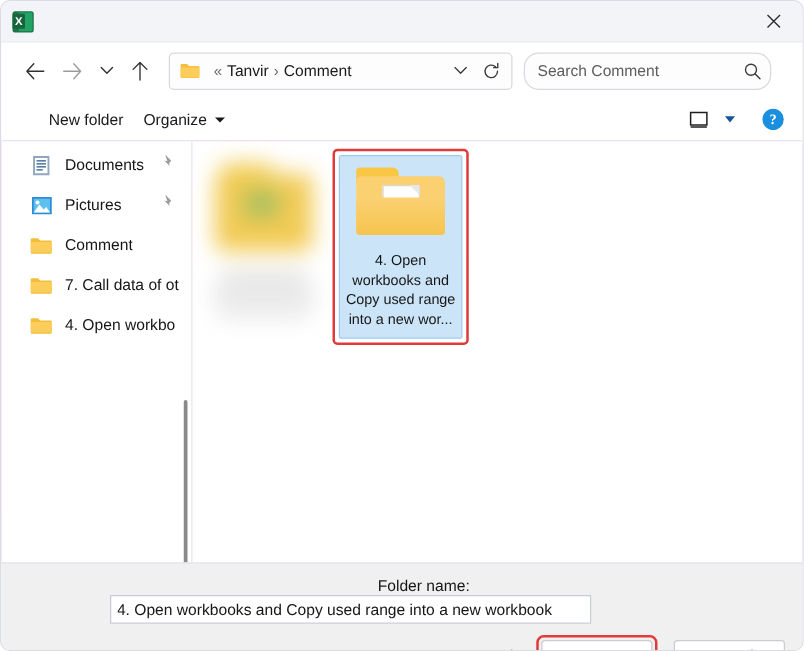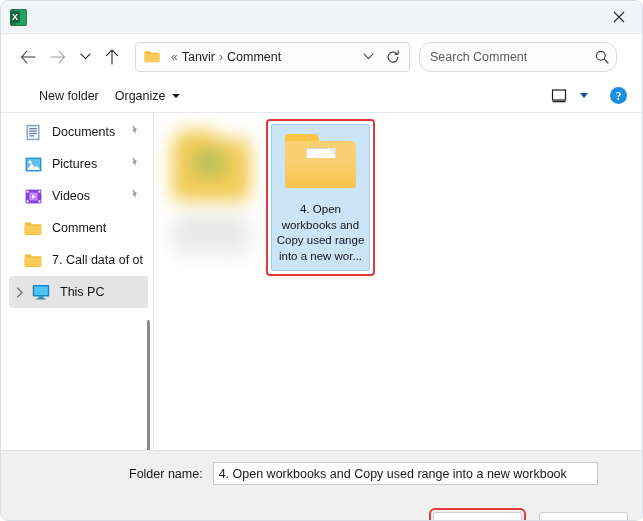--- a/index.html
+++ b/index.html
@@ -343,22 +343,22 @@
 
   
   #footer {
     position: relative;
     height: 104px;
     background: #f0f0f0;
     border-top: 1px solid #e3e5e9;
   }
   #foldername-row {
     position: absolute; left: 0; top: 11px;
-    width: 643px;
-    display: flex; align-items: center;
+    width: 558px;
+    display: flex; align-items: center; flex-direction: column;
   }
   #foldername-label {
     font-size: 12.5px; color: #161616;
     margin-left: 128px; margin-right: 10px;
     white-space: nowrap;
   }
   #foldername-input {
     width: 385px; height: 23px;
     border: 1px solid #c8ccd2;
     background: #ffffff;
@@ -522,70 +522,44 @@
                 <path d="M2 13 L6.5 6.5 L10 10.5 L12 8.5 L15 13 Z" fill="#ffffff"></path>
               </svg>
             </span>
             <span class="nav-label">Pictures</span>
             <span class="nav-pin"><svg width="12" height="13" viewBox="0 0 12 13">
                 <path d="M4.2 0.8 L9 5.6 L7.3 7.3 L7.8 9.8 L5.6 7.6 L2.4 10.8 L5.6 7.6 L3.4 5.4 L5.9 5.9 Z" fill="#9a9a9a"></path>
               </svg></span>
           </div>
           <div class="nav-row">
             <span class="nav-ico">
-              <svg width="17" height="15" viewBox="0 0 17 15">
-                <rect x="0.6" y="0.6" width="15.8" height="13.8" fill="#8b3fe0"></rect>
-                <g fill="#ffffff">
-                  <rect x="1.6" y="1.6" width="2" height="2"></rect>
-                  <rect x="1.6" y="11.4" width="2" height="2"></rect>
-                  <rect x="13.4" y="1.6" width="2" height="2"></rect>
-                  <rect x="13.4" y="11.4" width="2" height="2"></rect>
-                </g>
-                <rect x="4.4" y="3.6" width="8.2" height="7.8" fill="#c48ef5"></rect>
-                <path d="M7 5.6 L10.4 7.5 L7 9.4 Z" fill="#ffffff"></path>
-              </svg>
-            </span>
-            <span class="nav-label">Videos</span>
-            <span class="nav-pin"><svg width="12" height="13" viewBox="0 0 12 13">
-                <path d="M4.2 0.8 L9 5.6 L7.3 7.3 L7.8 9.8 L5.6 7.6 L2.4 10.8 L5.6 7.6 L3.4 5.4 L5.9 5.9 Z" fill="#9a9a9a"></path>
-              </svg></span>
-          </div>
-          <div class="nav-row">
-            <span class="nav-ico">
               <svg width="18" height="15" viewBox="0 0 18 15">
                 <path d="M0.6 2.6 a1 1 0 0 1 1 -1 h4.8 l1.5 1.7 h8.5 a1 1 0 0 1 1 1 v8.6 a1 1 0 0 1 -1 1 h-14.8 a1 1 0 0 1 -1 -1 z" fill="#f3bd38"></path>
                 <path d="M0.6 4.5 h16.8 v7.4 a1 1 0 0 1 -1 1 h-14.8 a1 1 0 0 1 -1 -1 z" fill="#fccd5a"></path>
               </svg>
             </span>
             <span class="nav-label">Comment</span>
           </div>
           <div class="nav-row">
             <span class="nav-ico">
               <svg width="18" height="15" viewBox="0 0 18 15">
                 <path d="M0.6 2.6 a1 1 0 0 1 1 -1 h4.8 l1.5 1.7 h8.5 a1 1 0 0 1 1 1 v8.6 a1 1 0 0 1 -1 1 h-14.8 a1 1 0 0 1 -1 -1 z" fill="#f3bd38"></path>
                 <path d="M0.6 4.5 h16.8 v7.4 a1 1 0 0 1 -1 1 h-14.8 a1 1 0 0 1 -1 -1 z" fill="#fccd5a"></path>
               </svg>
             </span>
             <span class="nav-label">7. Call data of ot</span>
           </div>
-          <div class="nav-row selected">
-            <span class="nav-expander">
-              <svg width="8" height="11" viewBox="0 0 8 11">
-                <path d="M1.6 1 L6 5.5 L1.6 10" stroke="#6a6a6a" stroke-width="1.15" fill="none" stroke-linecap="round" stroke-linejoin="round"></path>
+          <div class="nav-row">
+            <span class="nav-ico">
+              <svg width="18" height="15" viewBox="0 0 18 15">
+                <path d="M0.6 2.6 a1 1 0 0 1 1 -1 h4.8 l1.5 1.7 h8.5 a1 1 0 0 1 1 1 v8.6 a1 1 0 0 1 -1 1 h-14.8 a1 1 0 0 1 -1 -1 z" fill="#f3bd38"></path>
+                <path d="M0.6 4.5 h16.8 v7.4 a1 1 0 0 1 -1 1 h-14.8 a1 1 0 0 1 -1 -1 z" fill="#fccd5a"></path>
               </svg>
             </span>
-            <span class="nav-ico">
-              <svg width="18" height="16" viewBox="0 0 18 16">
-                <rect x="0.8" y="1" width="16.4" height="11.4" rx="1" fill="#1a7fbe"></rect>
-                <rect x="2.2" y="2.3" width="13.6" height="8.8" fill="#4fc3f7"></rect>
-                <rect x="6.6" y="12.6" width="4.8" height="1.8" fill="#1a7fbe"></rect>
-                <rect x="4.4" y="14.2" width="9.2" height="1.2" rx=".5" fill="#1a7fbe"></rect>
-              </svg>
-            </span>
-            <span class="nav-label">This PC</span>
+            <span class="nav-label">4. Open workbo</span>
           </div>
         </div>
       <div id="sb-scrollbar"></div>
     </div>
 
     <div id="content">
       <div id="tile-strip">
 
         <div class="tile">
           <div id="tile-blurred">

